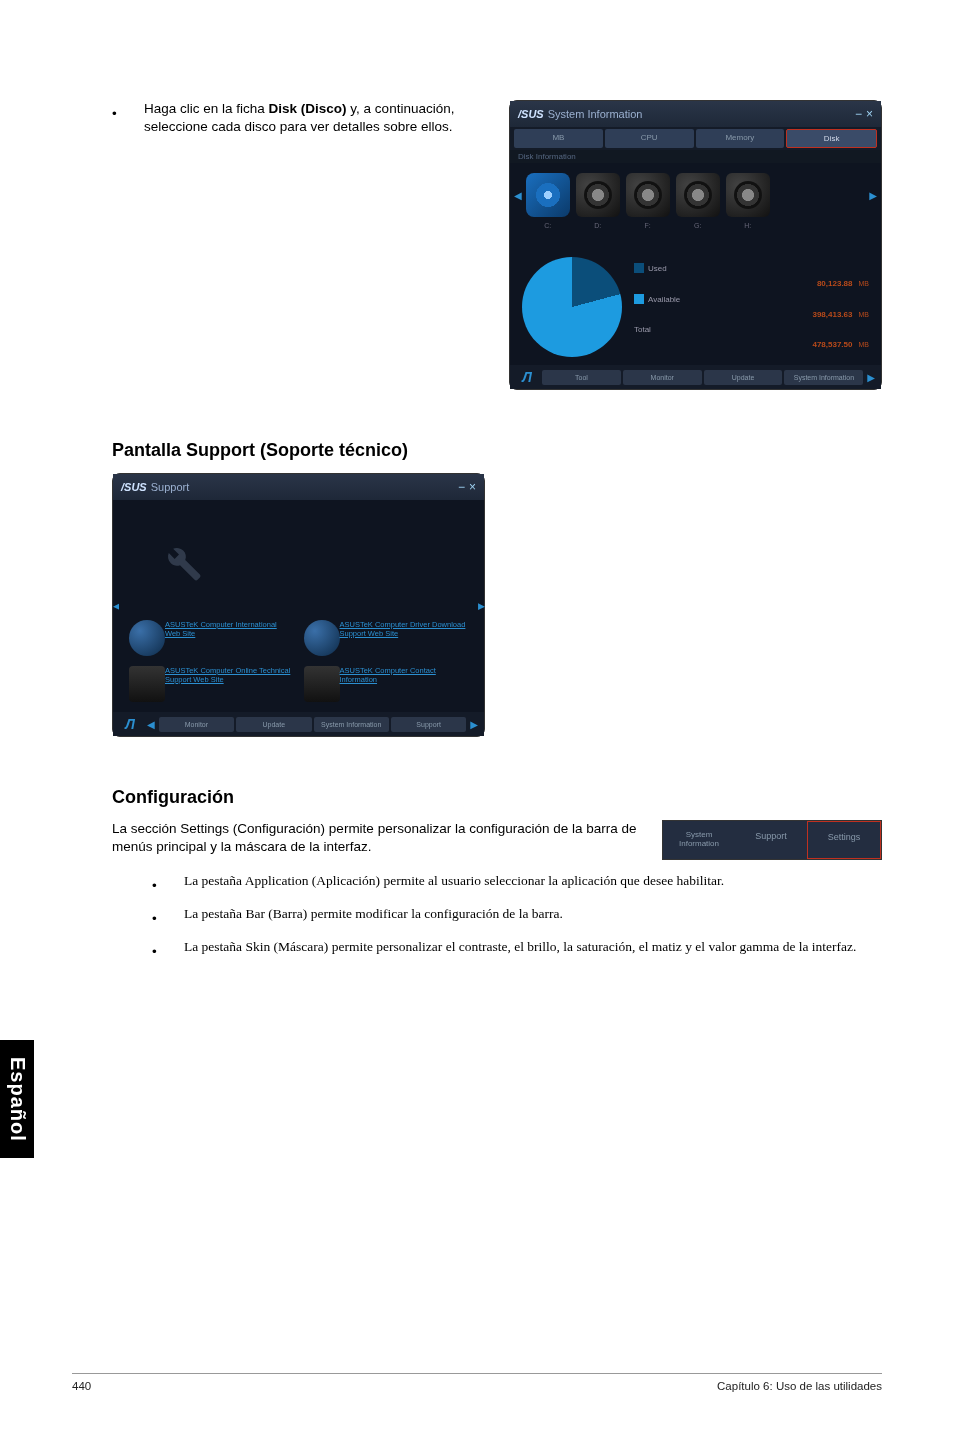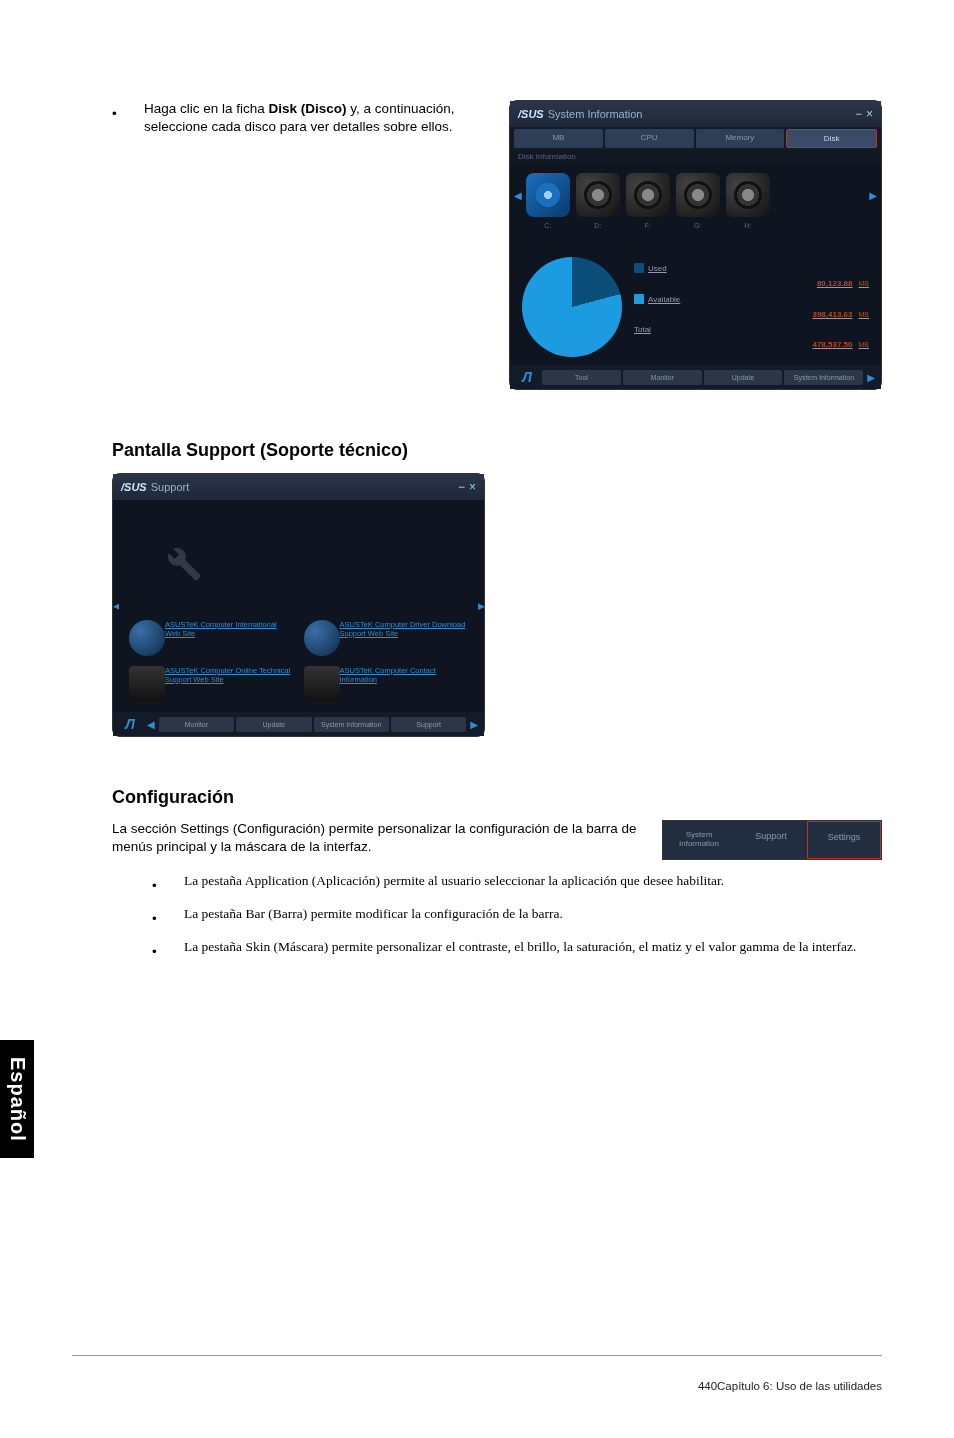--- a/index.html
+++ b/index.html
@@ -127,21 +127,21 @@
   .disk-carousel { display:flex; align-items:center; gap:4px; padding:0 4px; }
   .carrow { color:#2b8fd0; font-size:10px; }
   .pie-block {
     display:flex; gap:12px; padding:16px 12px 8px; background:#0e1420;
   }
   .pie {
     width:100px; height:100px; border-radius:50%;
     background: conic-gradient(#0b4e7a 0 75deg, #1d9be0 75deg 360deg);
     flex-shrink:0;
   }
-  .pie-legend { flex:1; font-size:8px; color:#99a;text-decoration:underline; }
+  .pie-legend { flex:1; font-size:8px; color:#99a; }
   .pie-legend .lg { display:flex; align-items:center; gap:4px; margin:6px 0; }
   .lg-swatch { width:10px; height:10px; }
   .lg-swatch.used { background:#0b4e7a; }
   .lg-swatch.avail { background:#1d9be0; }
   .lg-val { margin-left:auto; color:#b84a1a; font-weight:bold; }
   .lg-unit { color:#b84a1a; font-size:7px; margin-left:2px;}
   .fs-line { font-size:8px; color:#778; padding:0 12px 10px; background:#0e1420;}
   .ss-footer {
     display:flex; gap:2px; padding:4px; background:#141b28;
     align-items:center;
@@ -211,24 +211,24 @@
     font-size: 20px;
     letter-spacing: 1px;
   }
 
   .footer {
     position: absolute;
     bottom: 46px;
     left: 72px;
     right: 72px;
     border-top: 1px solid #999;
-    padding-top: 24px;
+    padding-top: 6px;
     font-size: 11.5px;
     display: flex;
-    justify-content: flex-end;
+    justify-content: space-between;
     color: #222;
   }
 
   .sec-gap-lg { height: 50px; }
   .sec-gap-sm { height: 12px; }
 
   .bullet-list { margin-left:40px; }
   .bullet-list .bullet-row { margin-bottom:10px; }
   .bullet-list .bullet-text { padding-right:10px;font-family:Liberation Serif, serif; }
 

